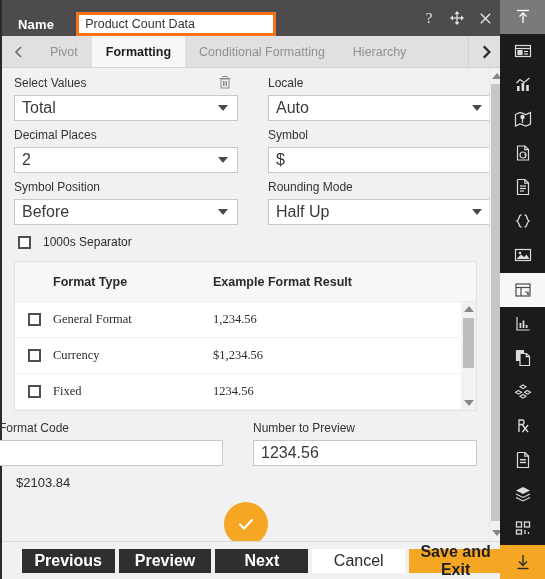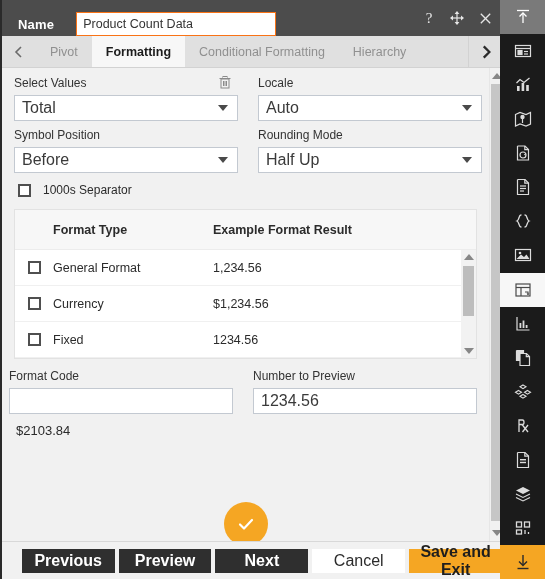--- a/index.html
+++ b/index.html
@@ -34,21 +34,21 @@
     display: flex; align-items: center;
   }
   .title-label {
     color: #ffffff; font-size: 13px; font-weight: bold;
     margin-left: 16px; letter-spacing: .2px;
   }
   .name-input {
     margin-left: 22px;
     width: 200px; height: 24px;
     background: #ffffff;
-    border: 1px solid #f97316;
+    border: 3px solid #f97316;
     font-family: "Liberation Sans", sans-serif;
     font-size: 12.5px; color: #333;
     padding: 1px 6px;
     outline: none;
   }
   .title-icons {
     position: absolute; right: 8px; top: 0;
     height: 36px; display: flex; align-items: center; gap: 10px;
   }
   .ticon {
@@ -87,21 +87,21 @@
     position: absolute; left: 0; top: 68px;
     width: 500px; height: 473px;
     background: #f1f1f1;
   }
   #content {
     position: absolute; left: 0; top: 0;
     width: 487px; height: 473px;
     padding: 8px 12px 0 12px;
   }
 
-  .field-row { display: flex; gap: 20px; margin-bottom: 7px; }
+  .field-row { display: flex; gap: 30px; margin-bottom: 7px; }
   .field { width: 224px; position: relative; }
   .flabel {
     font-size: 12px; color: #333; margin-bottom: 4px; display: block;
     line-height: 15px;
   }
   .trash {
     position: absolute; right: 4px; top: -1px;
     width: 16px; height: 16px; cursor: pointer; color: #808080;
   }
   .select, .text-input {
@@ -140,21 +140,21 @@
     margin-top: 2px;
   }
   .thead {
     height: 40px; background: #f7f7f7;
     display: flex; align-items: center;
     font-size: 12.5px; font-weight: bold; color: #2b2b2b;
     border-bottom: 1px solid #ececec;
   }
   .th-c1 { width: 198px; padding-left: 38px; }
   .th-c2 { flex: 1; }
-  .tbody { position: relative; height: 108px; background: #fff; overflow: hidden; }
+  .tbody { position: relative; height: 108px; background: #fff; overflow: hidden; font-family: Liberation Serif, serif; }
   .trow {
     height: 36px; display: flex; align-items: center;
     border-bottom: 1px solid #f0f0f0;
     font-size: 12.5px; color: #2b2b2b;
   }
   .td-cb { width: 38px; display: flex; justify-content: center; }
   .td-c1 { width: 160px; }
   .td-c2 { flex: 1; }
   
   .tbl-sb {
@@ -329,20 +329,33 @@
           </div>
           <div class="field">
             <span class="flabel">Locale</span>
             <div class="select">
               <span>Auto</span>
               <span class="caret"></span>
             </div>
           </div>
         </div>
 
+        <div class="field-row">
+          <div class="field">
+            <span class="flabel">Decimal Places</span>
+            <div class="select">
+              <span>2</span>
+              <span class="caret"></span>
+            </div>
+          </div>
+          <div class="field">
+            <span class="flabel">Symbol</span>
+            <input class="text-input" value="$" style="">
+          </div>
+        </div>
 
         <div class="field-row">
           <div class="field">
             <span class="flabel">Symbol Position</span>
             <div class="select">
               <span>Before</span>
               <span class="caret"></span>
             </div>
           </div>
           <div class="field">

